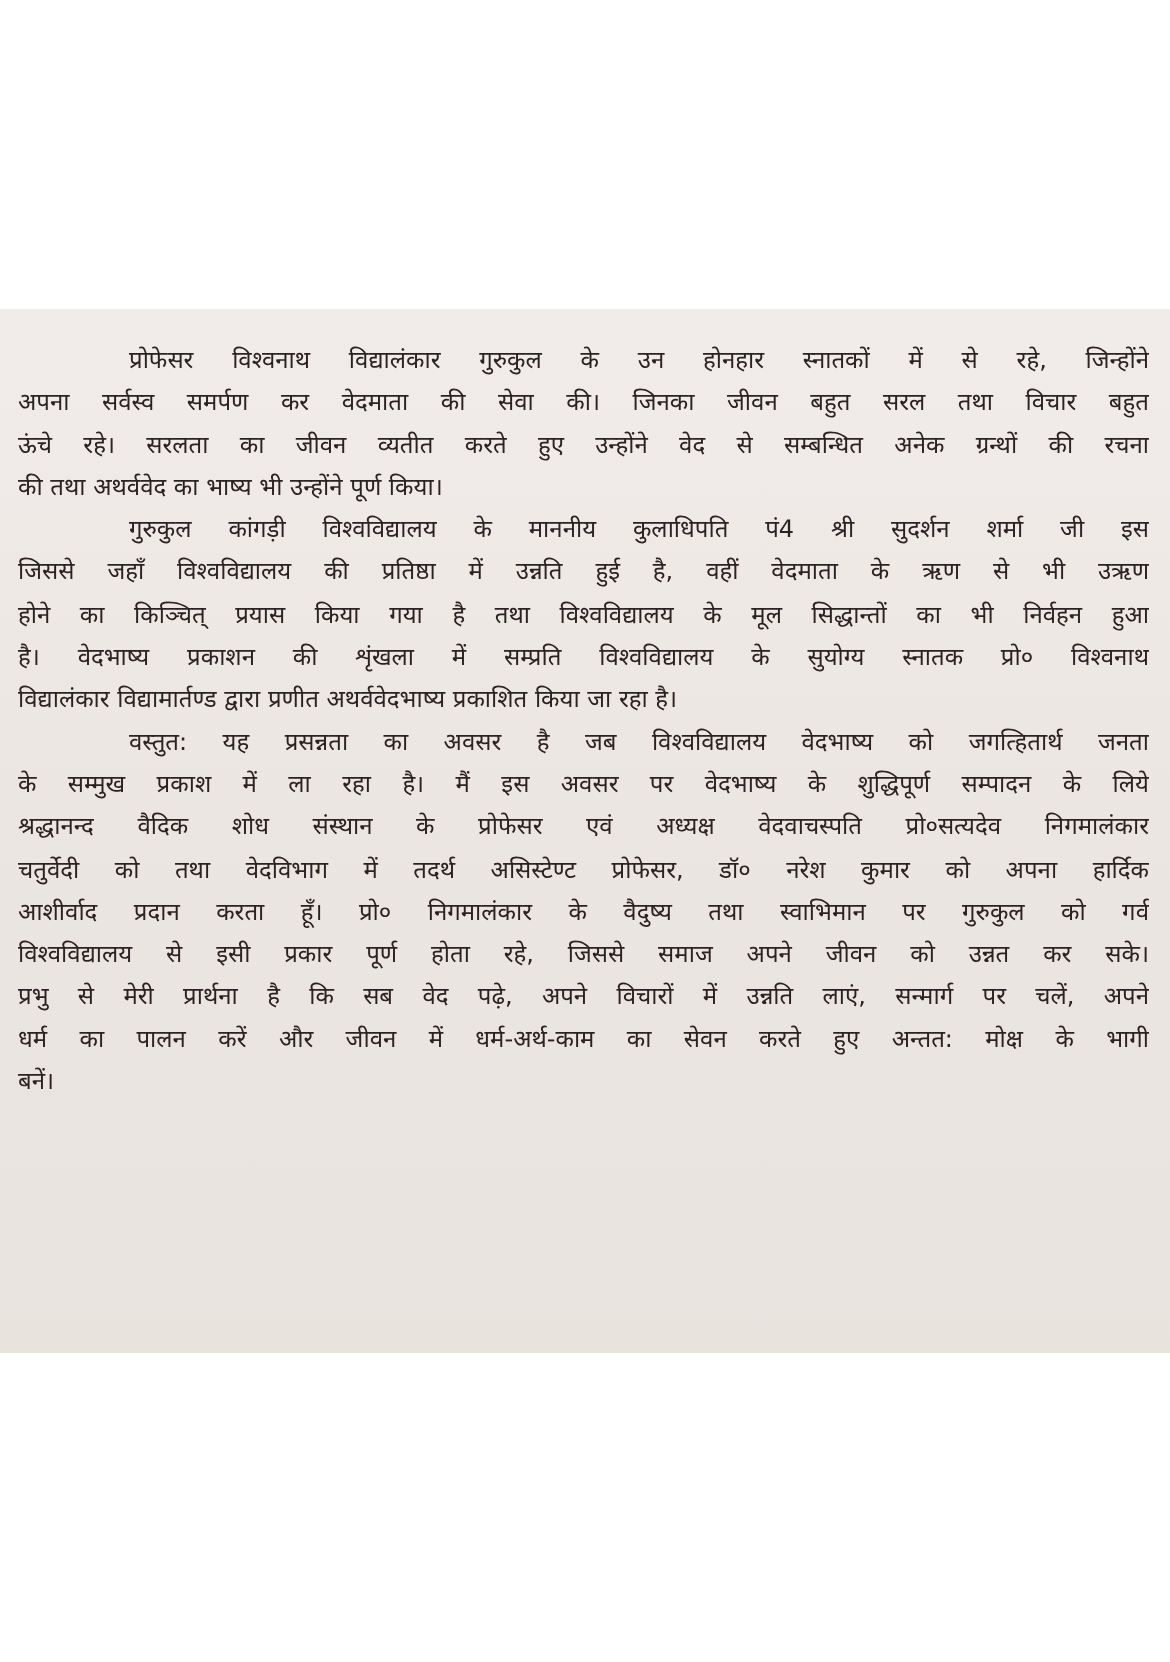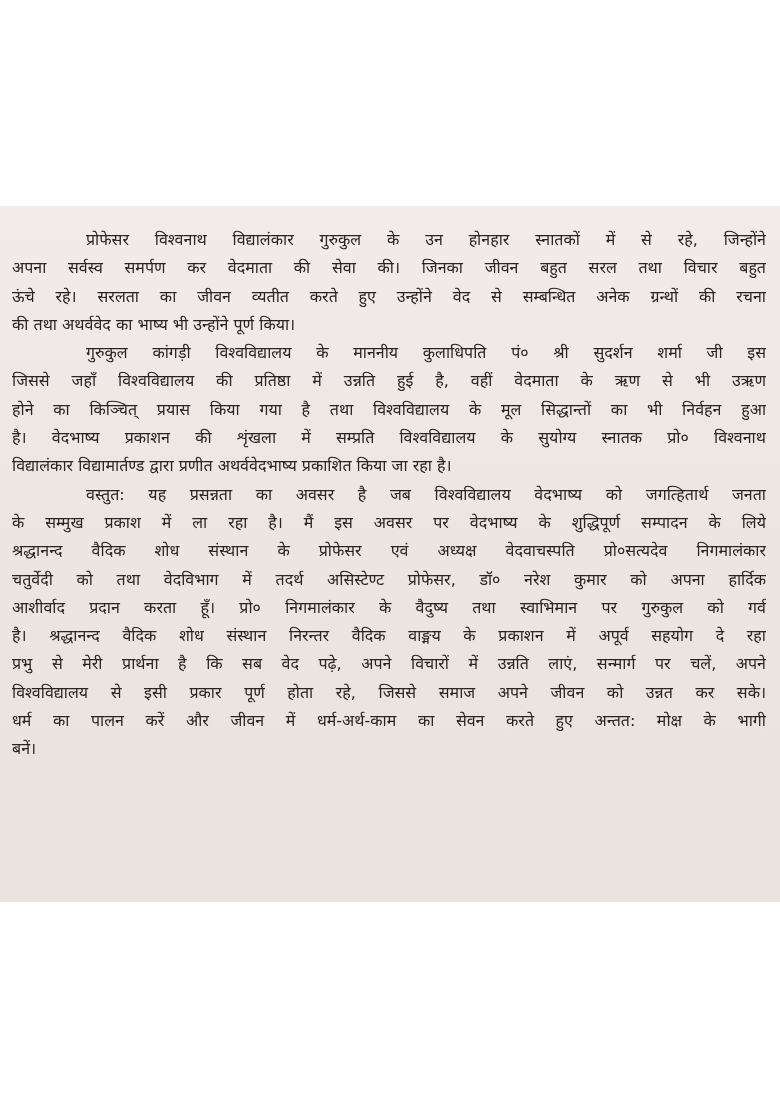--- a/index.html
+++ b/index.html
@@ -34,32 +34,31 @@
 <div class="text-block">
 
   <div>
     <span class="line indent">प्रोफेसर विश्वनाथ विद्यालंकार गुरुकुल के उन होनहार स्नातकों में से रहे, जिन्होंने</span>
     <span class="line">अपना सर्वस्व समर्पण कर वेदमाता की सेवा की। जिनका जीवन बहुत सरल तथा विचार बहुत</span>
     <span class="line">ऊंचे रहे। सरलता का जीवन व्यतीत करते हुए उन्होंने वेद से सम्बन्धित अनेक ग्रन्थों की रचना</span>
     <span class="line last">की तथा अथर्ववेद का भाष्य भी उन्होंने पूर्ण किया।</span>
   </div>
 
   <div>
-    <span class="line indent">गुरुकुल कांगड़ी विश्वविद्यालय के माननीय कुलाधिपति पं० श्री सुदर्शन शर्मा जी इस</span>
+    <span class="line indent">गुरुकुल कांगड़ी विश्वविद्यालय के माननीय कुलाधिपति पं4 श्री सुदर्शन शर्मा जी इस</span>
     <span class="line">जिससे जहाँ विश्वविद्यालय की प्रतिष्ठा में उन्नति हुई है, वहीं वेदमाता के ऋण से भी उऋण</span>
     <span class="line">होने का किञ्चित् प्रयास किया गया है तथा विश्वविद्यालय के मूल सिद्धान्तों का भी निर्वहन हुआ</span>
     <span class="line">है। वेदभाष्य प्रकाशन की शृंखला में सम्प्रति विश्वविद्यालय के सुयोग्य स्नातक प्रो० विश्वनाथ</span>
     <span class="line last">विद्यालंकार विद्यामार्तण्ड द्वारा प्रणीत अथर्ववेदभाष्य प्रकाशित किया जा रहा है।</span>
   </div>
 
   <div>
     <span class="line indent">वस्तुत: यह प्रसन्नता का अवसर है जब विश्वविद्यालय वेदभाष्य को जगत्हितार्थ जनता</span>
     <span class="line">के सम्मुख प्रकाश में ला रहा है। मैं इस अवसर पर वेदभाष्य के शुद्धिपूर्ण सम्पादन के लिये</span>
     <span class="line">श्रद्धानन्द वैदिक शोध संस्थान के प्रोफेसर एवं अध्यक्ष वेदवाचस्पति प्रो०सत्यदेव निगमालंकार</span>
     <span class="line">चतुर्वेदी को तथा वेदविभाग में तदर्थ असिस्टेण्ट प्रोफेसर, डॉ० नरेश कुमार को अपना हार्दिक</span>
     <span class="line">आशीर्वाद प्रदान करता हूँ। प्रो० निगमालंकार के वैदुष्य तथा स्वाभिमान पर गुरुकुल को गर्व</span>
-    <span class="line">है। श्रद्धानन्द वैदिक शोध संस्थान निरन्तर वैदिक वाङ्मय के प्रकाशन में अपूर्व सहयोग दे रहा</span>
+    <span class="line">विश्वविद्यालय से इसी प्रकार पूर्ण होता रहे, जिससे समाज अपने जीवन को उन्नत कर सके।</span>
     <span class="line">प्रभु से मेरी प्रार्थना है कि सब वेद पढ़े, अपने विचारों में उन्नति लाएं, सन्मार्ग पर चलें, अपने</span>
-    <span class="line">विश्वविद्यालय से इसी प्रकार पूर्ण होता रहे, जिससे समाज अपने जीवन को उन्नत कर सके।</span>
     <span class="line">धर्म का पालन करें और जीवन में धर्म-अर्थ-काम का सेवन करते हुए अन्तत: मोक्ष के भागी</span>
     <span class="line last">बनें।</span>
   </div>
 </div>
 
 </body></html>

